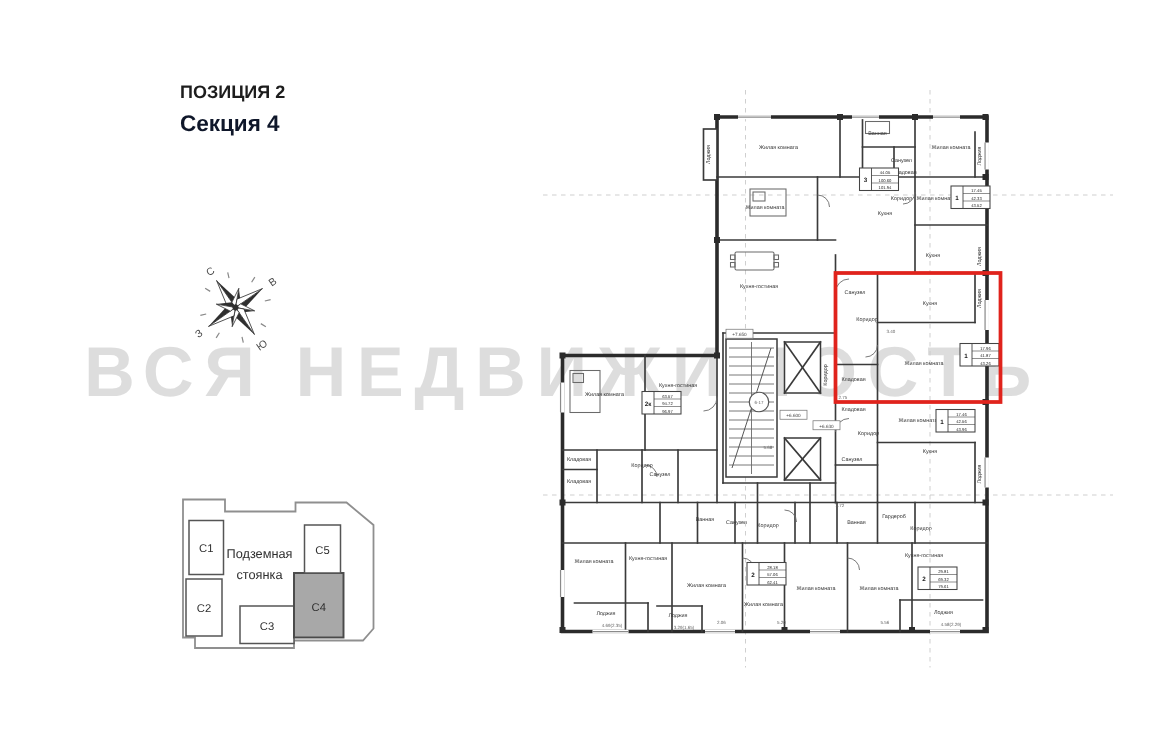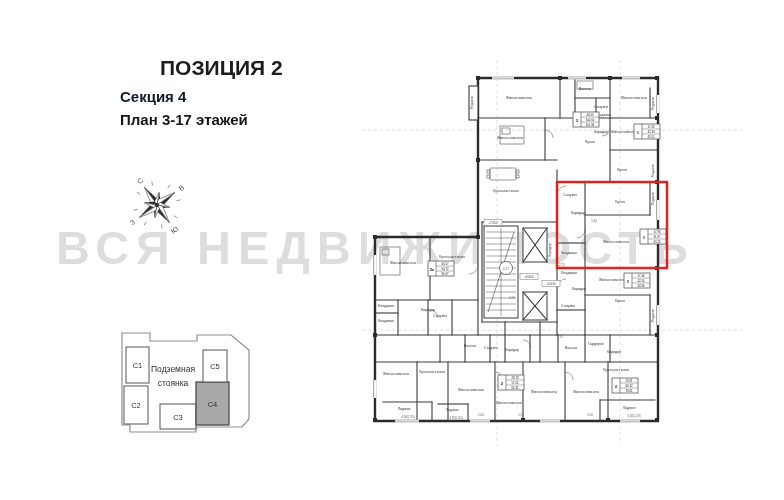--- a/index.html
+++ b/index.html
@@ -1,19 +1,19 @@
 <!DOCTYPE html>
 <html><head>
 <meta charset="utf-8">
 <style>
   html,body{margin:0;padding:0;background:#fff;}
   #canvas{position:relative;width:784px;height:500px;background:#ffffff;overflow:hidden;
           font-family:"Liberation Sans",sans-serif;}
   #titleblock{position:absolute;left:120px;top:52px;z-index:10;line-height:1.55;}
-  #titleblock .t1{font-size:21px;font-weight:bold;color:#1d1d1d;margin-left:40px;}
+  #titleblock .t1{font-size:12px;font-weight:bold;color:#1d1d1d;}
   #titleblock .t2{font-size:15px;font-weight:bold;color:#0f172a;}
   #titleblock .t3{font-size:15px;font-weight:bold;color:#161616;}
   #watermark{position:absolute;left:56px;top:220px;z-index:1;font-size:47px;font-weight:bold;
              color:#000;opacity:0.13;letter-spacing:7px;white-space:nowrap;pointer-events:none;}
   svg{position:absolute;left:0;top:0;z-index:2;}
   .wall{stroke:#3a3a3a;stroke-width:1.1;stroke-linecap:square;}
   .outer{stroke:#2b2b2b;stroke-width:2.4;fill:none;}
   .room-t{font-size:3.6px;fill:#333;text-anchor:middle;}
   .dim-t{font-size:3px;fill:#666;text-anchor:middle;}
   .lvl-t{font-size:3.1px;fill:#444;text-anchor:middle;}
@@ -28,21 +28,20 @@
   .arc{stroke:#6a6a6a;stroke-width:0.6;fill:none;}
 </style>
 </head>
 <body>
 
 <div id="canvas">
 
   <div id="titleblock">
     <div class="t1">ПОЗИЦИЯ 2</div>
     <div class="t2">Секция 4</div>
-    <div class="t3">План 3-17 этажей</div>
   </div>
 
   <div id="watermark">ВСЯ НЕДВИЖИМОСТЬ</div>
 
   <svg width="784" height="500" viewBox="0 0 784 500">
 
     <g transform="translate(157,205) rotate(-35)">
       <g id="compass-star">
           <path d="M0,0 L4,-4 L0,-22 Z" transform="rotate(0)" fill="#2f2f2f"></path>
           <path d="M0,0 L-4,-4 L0,-22 Z" transform="rotate(0)" fill="#fff" stroke="#2f2f2f" stroke-width="0.5"></path>

